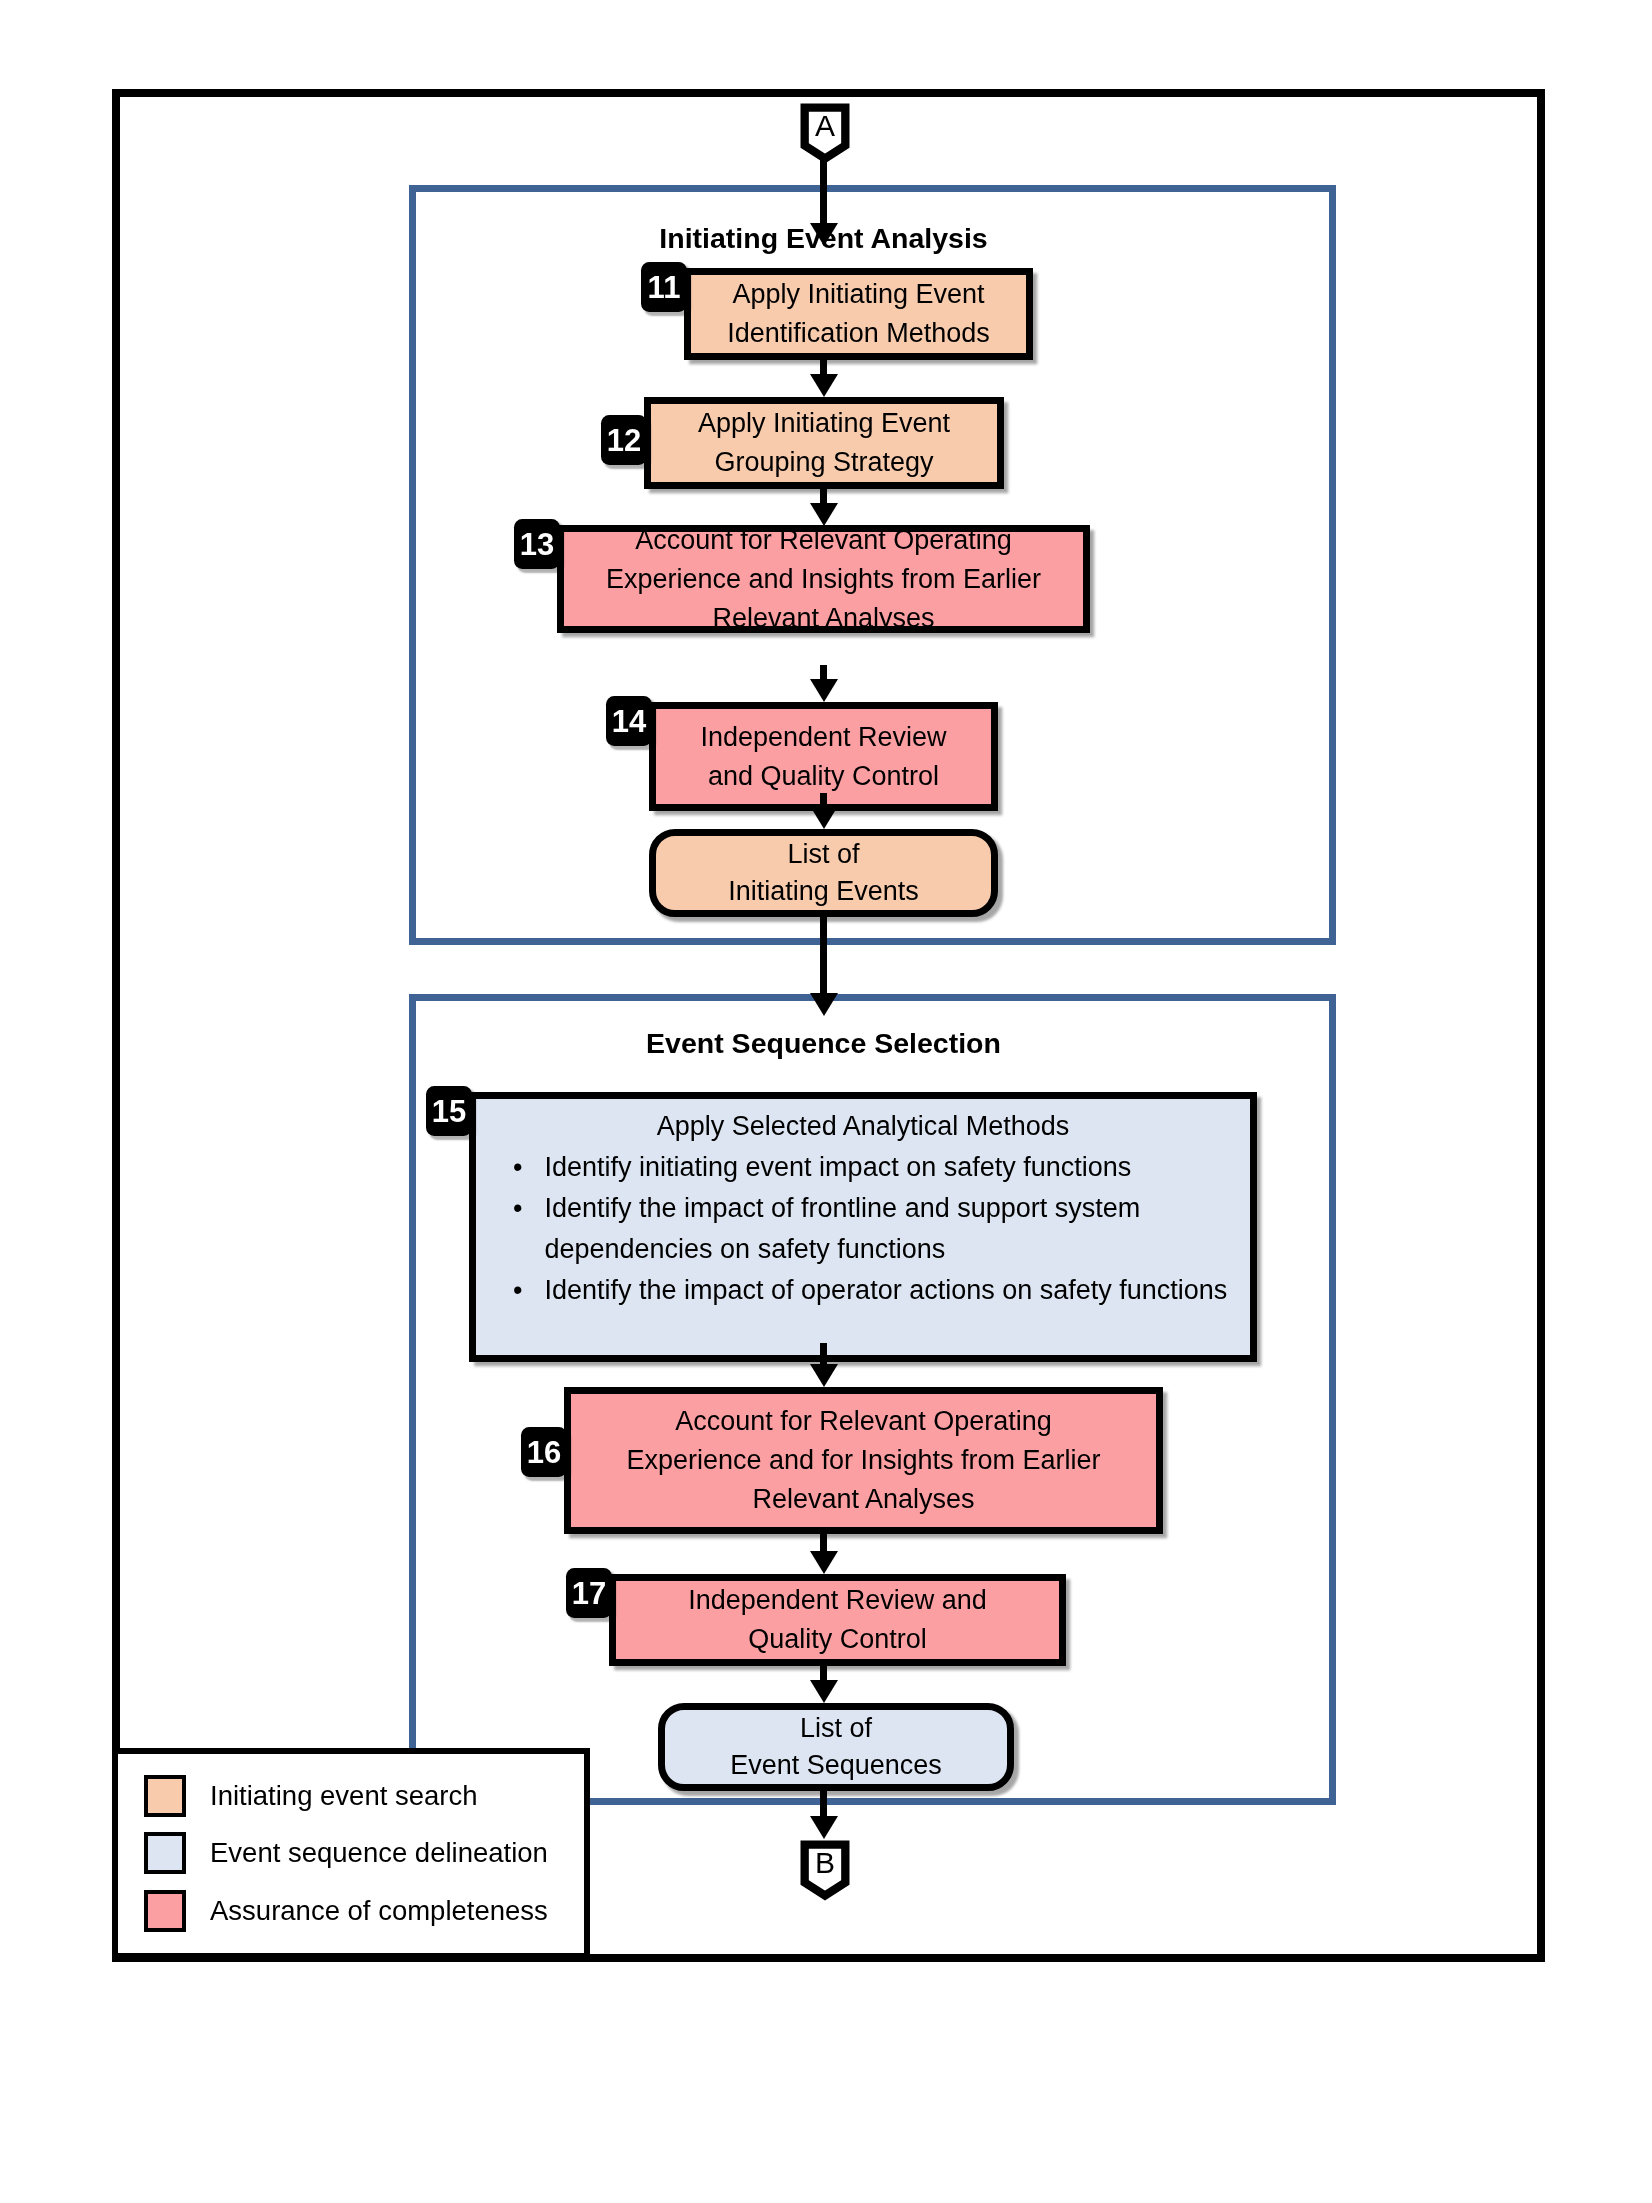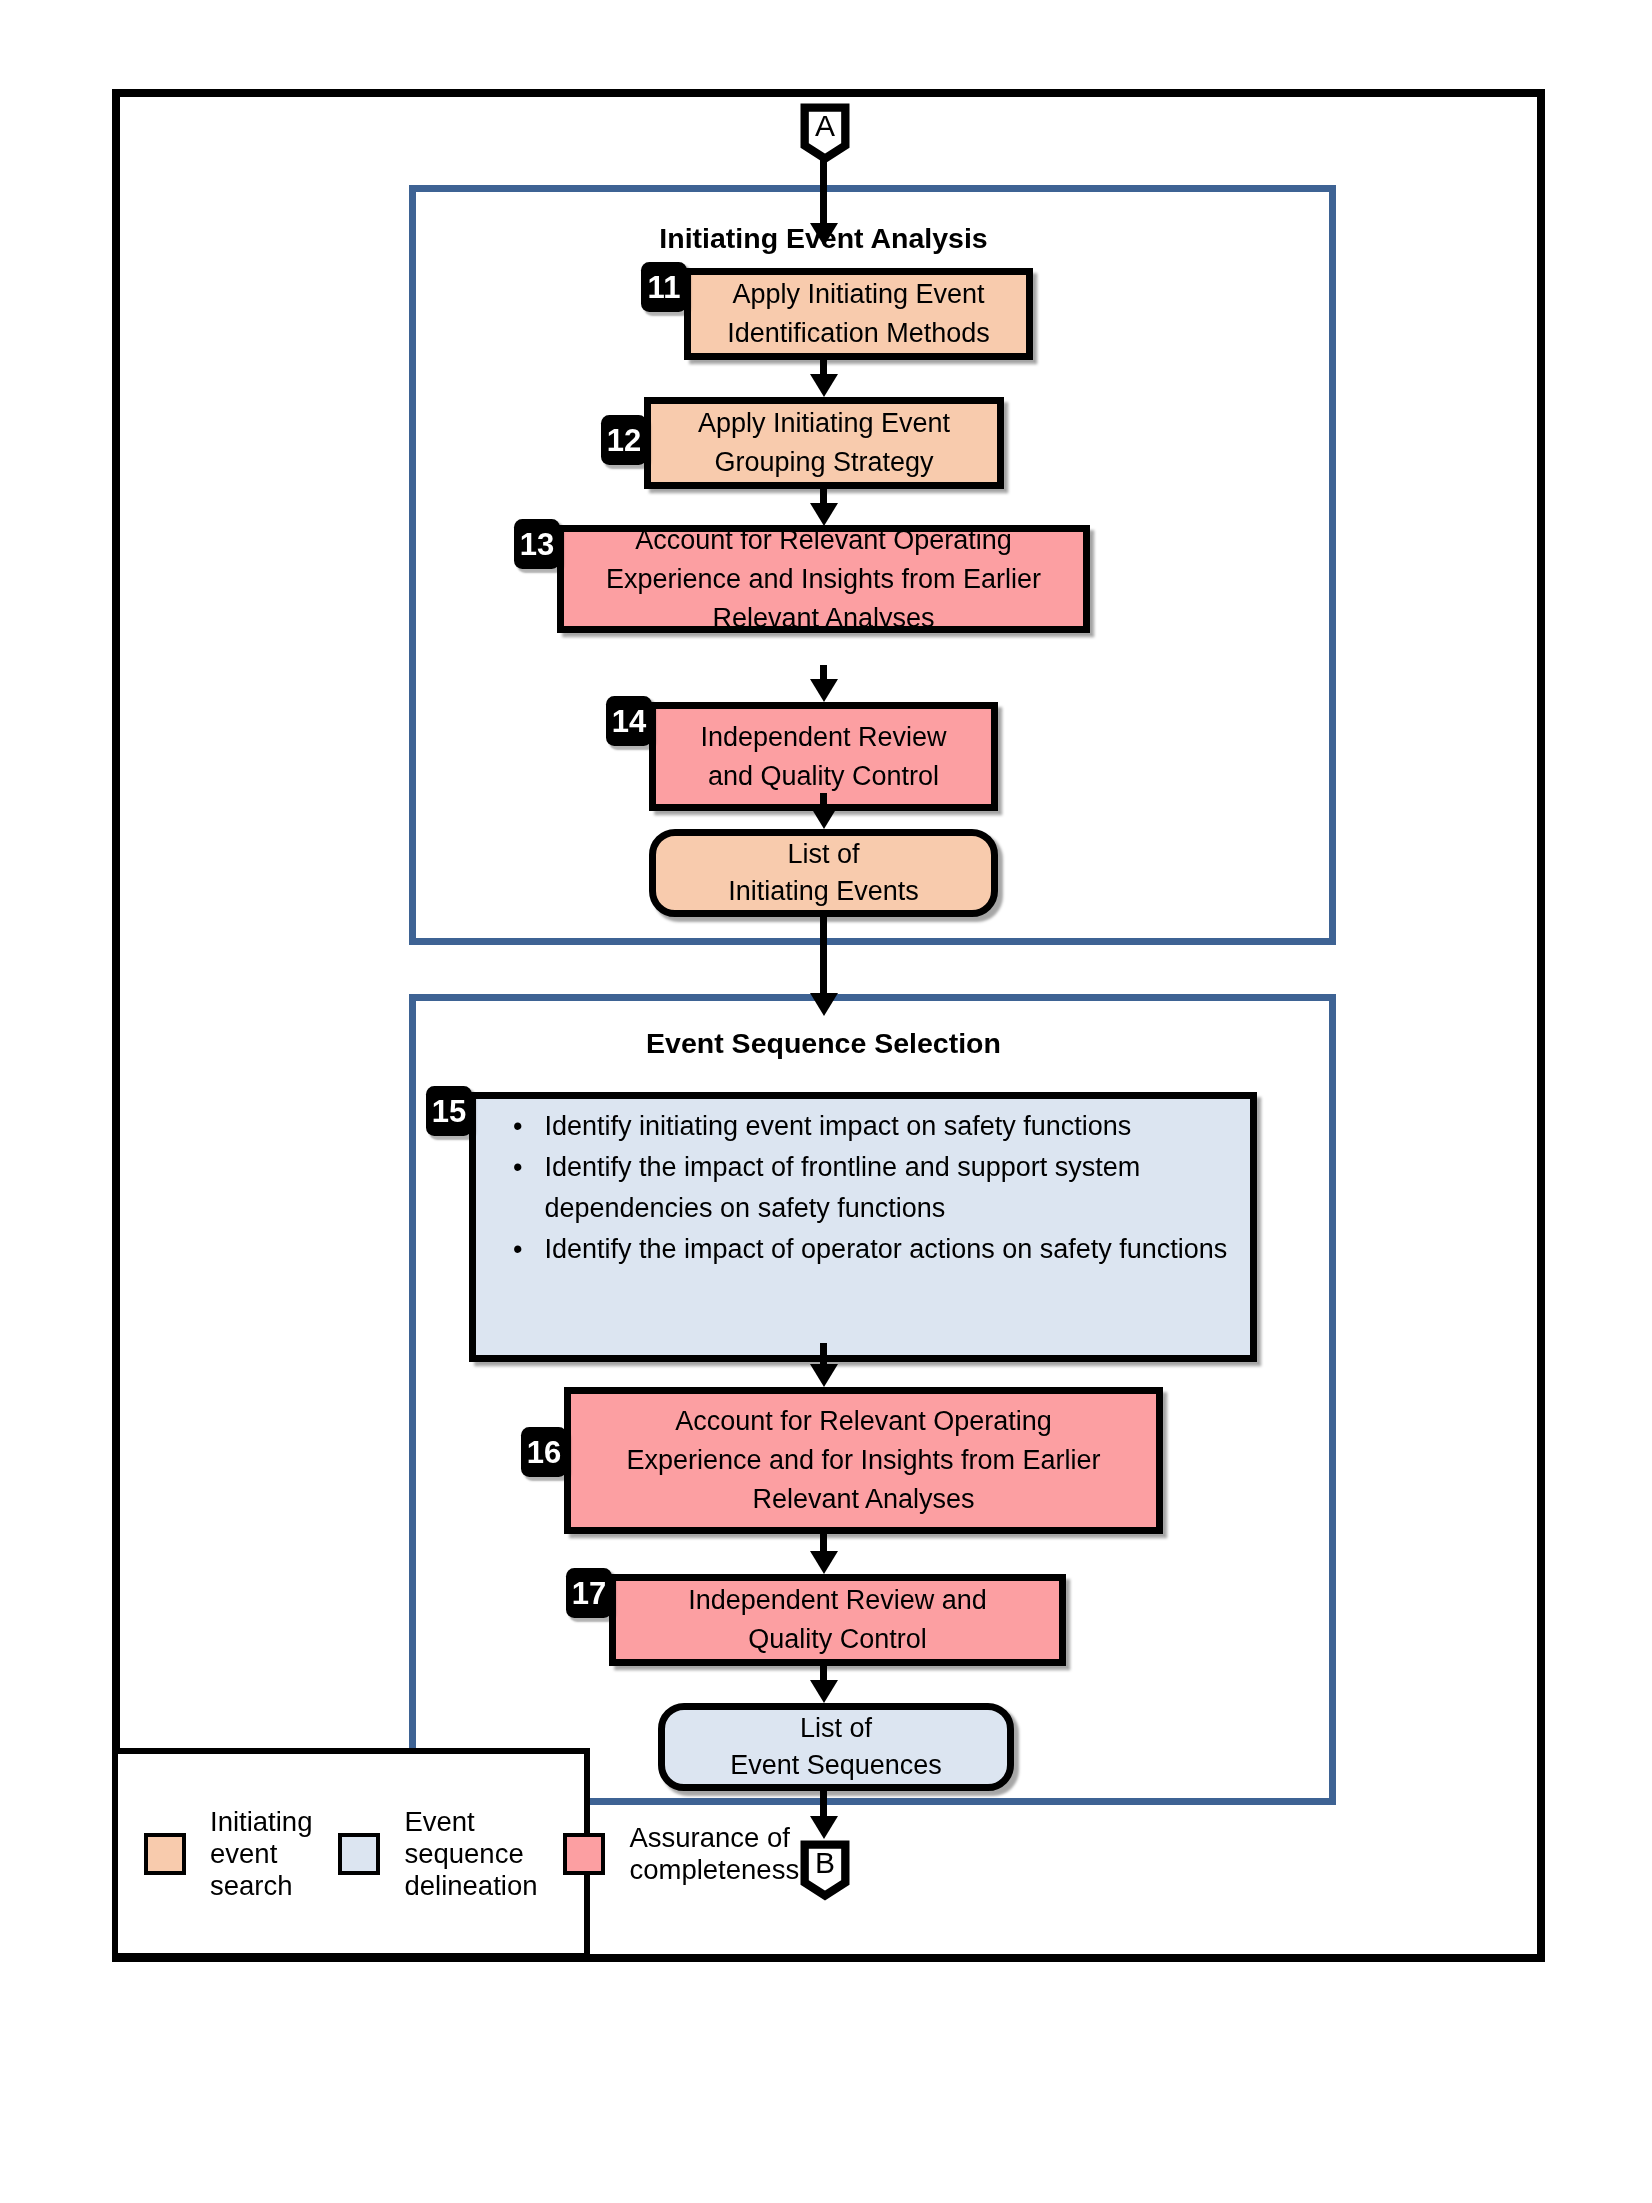--- a/index.html
+++ b/index.html
@@ -64,21 +64,21 @@
   
   .box15 { justify-content:flex-start; padding:7.3px 13px 5.5px 13px; }
   .box15 .heading { width:100%; text-align:center; font-size:27px; line-height:41px; }
   .bullet-row { display:flex; width:100%; text-align:left; font-size:27px; line-height:41px; padding-left:24px; }
   .bullet-row::before { content:"\2022"; font-size:27px; margin-right:22px; flex:0 0 auto; }
   .bullet-row .btext { flex:1 1 auto; padding-right:5.5px; }
 
   .legend {
     position:absolute; left:112px; top:1748px; width:478px; height:211px;
     background:#fff; border:6.4px solid #000; z-index:10;
-    display:flex; flex-direction:row; justify-content:space-around;
+    display:flex; flex-direction:column; justify-content:space-around;
     padding:13px 0;
   }
   .legend-row { display:flex; align-items:center; padding-left:26px; }
   .legend-swatch { width:42px; height:42px; border:4.6px solid #000; margin-right:24px; flex:0 0 auto; }
   .legend-label { font-size:27.5px; }
 </style>
 </head>
 <body>
 
 <div class="canvas">
@@ -153,20 +153,21 @@
   <div class="arrow" style="left:809px; top:917px; height:99px;">
     <div class="shaft"></div>
     <div class="head"></div>
   </div>
 
   <div class="container container2"></div>
   <div class="section-title" style="top:1025px;">Event Sequence Selection</div>
 
   <div class="pbox fill-blue box15" style="left:469px; top:1073px; width:788px; height:270px;margin-top:19px;">
     <div class="badge">15</div>
+    <div class="heading">Apply Selected Analytical Methods</div>
     <div class="bullet-row">
       <span class="btext">Identify initiating event impact on safety functions</span>
     </div>
     <div class="bullet-row">
       <span class="btext">Identify the impact of frontline and support system dependencies on safety functions</span>
     </div>
     <div class="bullet-row">
       <span class="btext">Identify the impact of operator actions on safety functions</span>
     </div>
   </div>

